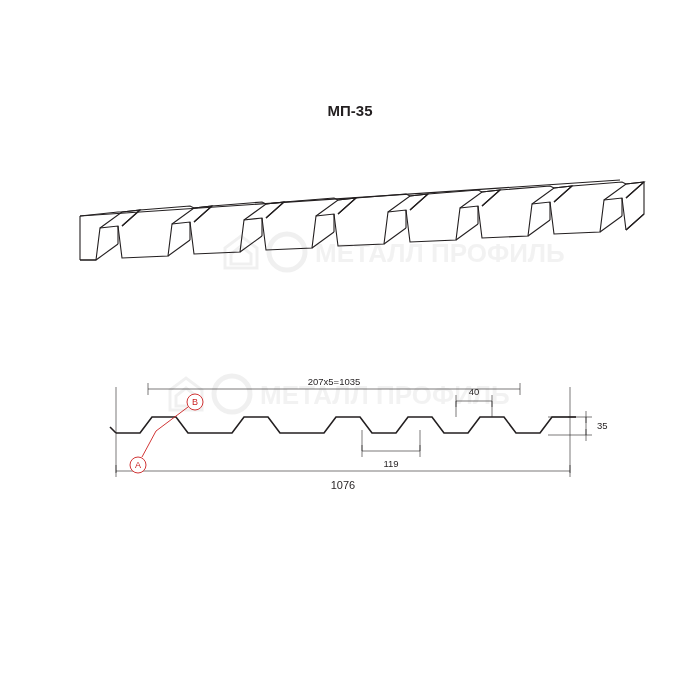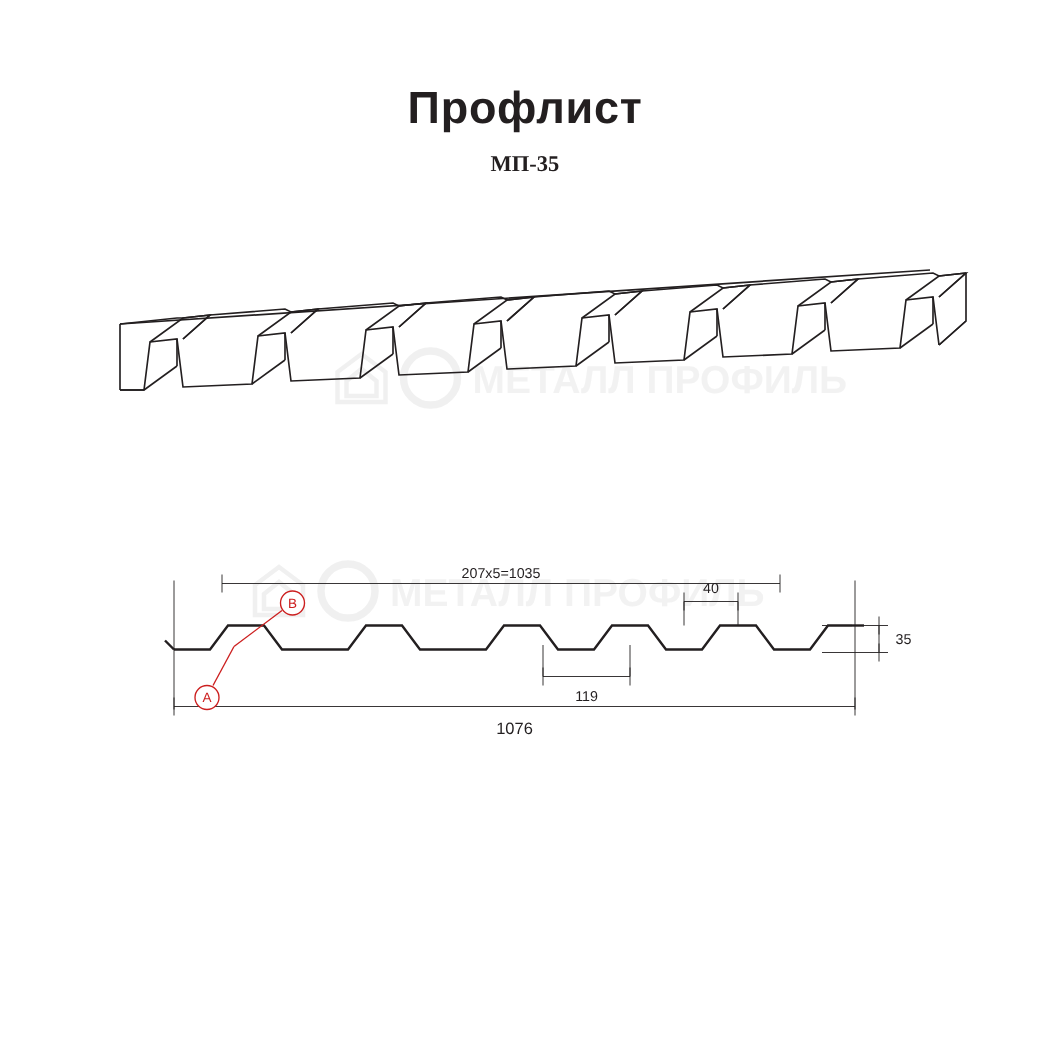--- a/index.html
+++ b/index.html
@@ -33,21 +33,20 @@
   }
   .subtitle {
     position: absolute;
     top: 102px;
     left: 0;
     width: 700px;
     text-align: center;
     font-size: 15px;
     font-weight: bold;
     color: #231f20;
-    font-family: Liberation Serif, serif;
   }
   .footer {
     position: absolute;
     top: 618px;
     left: 0;
     width: 700px;
     text-align: center;
     font-size: 13.5px;
     font-weight: bold;
     letter-spacing: 0.3px;
@@ -88,21 +87,20 @@
     font-family: "Liberation Sans", sans-serif;
     font-size: 9px;
     fill: #cc1f1f;
   }
 </style>
 </head>
 <body>
 
 <div class="page">
 
-  <div class="title">Профлист</div>
   <div class="subtitle">МП-35</div>
 
   <div class="wm wm1">
     <svg width="320" height="80" viewBox="0 0 320 80">
       <g opacity="0.5">
         <path d="M10 30 L26 18 L42 30 L42 50 L10 50 Z" fill="none" stroke="#e2e2e2" stroke-width="3"></path>
         <path d="M16 36 L26 28 L36 36 L36 46 L16 46 Z" fill="none" stroke="#e2e2e2" stroke-width="3"></path>
         <circle cx="72" cy="34" r="18" fill="none" stroke="#e2e2e2" stroke-width="5"></circle>
         <text x="100" y="44" font-family="Liberation Sans, sans-serif" font-size="26" font-weight="bold" fill="#e6e6e6">МЕТАЛЛ ПРОФИЛЬ</text>
       </g>

